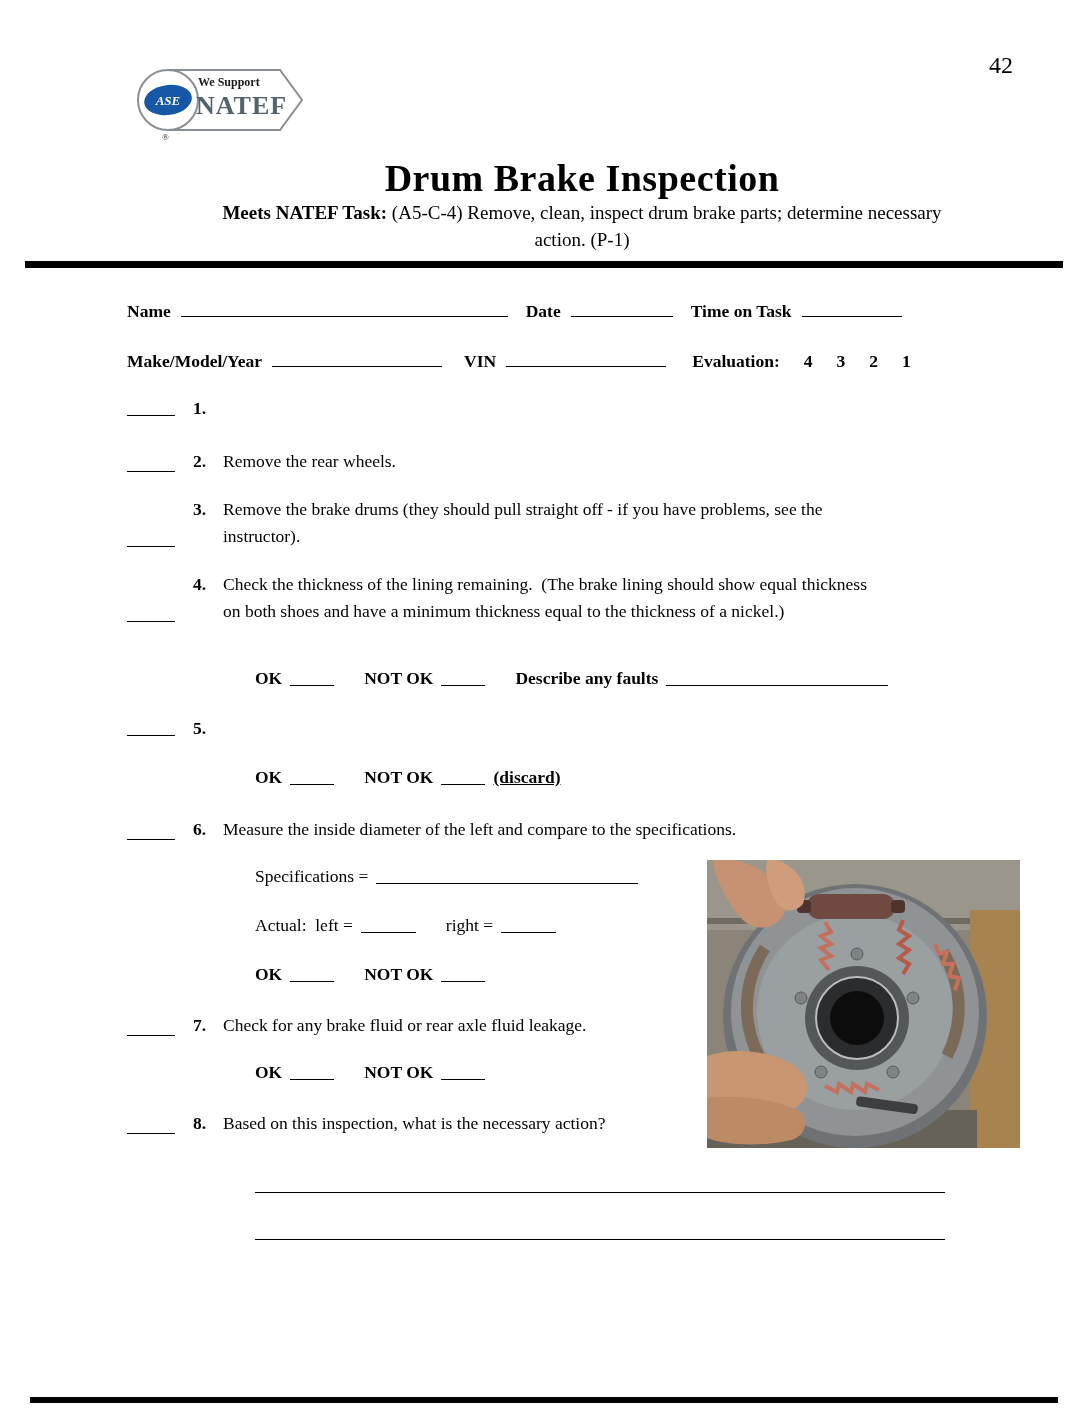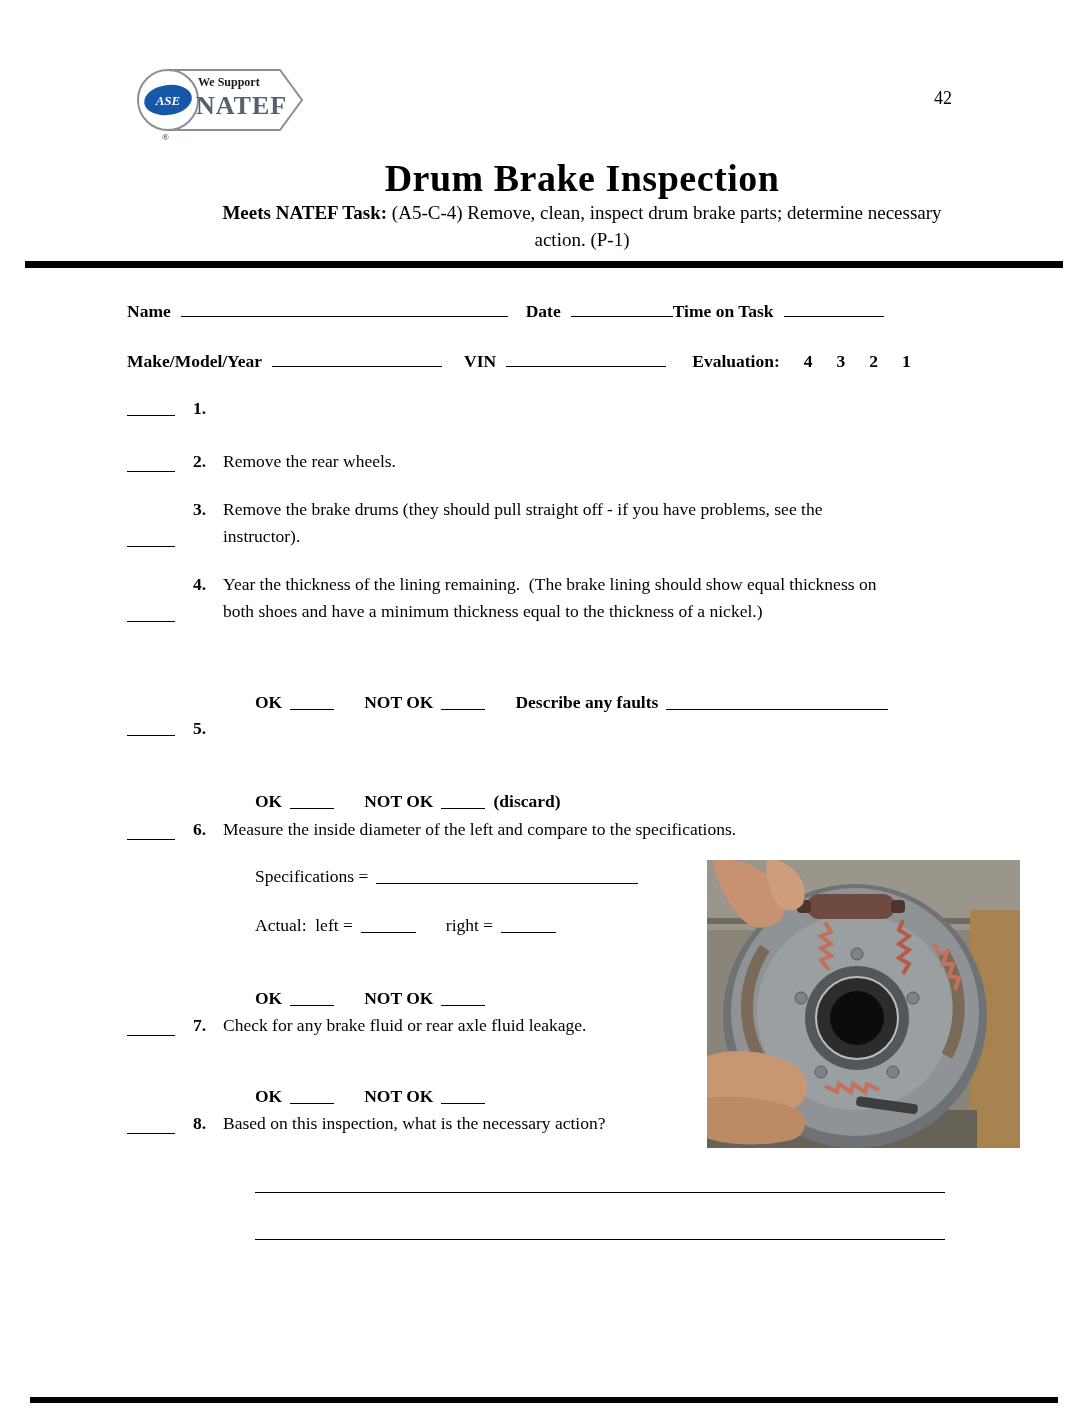--- a/index.html
+++ b/index.html
@@ -4,39 +4,39 @@
 <style>
   html,body{margin:0;padding:0;background:#ffffff;}
   body{
     width:1088px;height:1408px;position:relative;
     font-family:"Liberation Serif", serif;color:#000;
     font-size:17.5px;
   }
   .abs{position:absolute;}
   .b{font-weight:bold;}
   .center{width:100%;text-align:center;padding-left:38px;}
-  #page-number{left:934px;top:52px;font-size:18px;margin-top:36px;}
+  #page-number{left:989px;top:52px;font-size:24px;}
   #logo{left:130px;top:54px;}
   #doc-title{top:156px;font-size:38px;font-weight:bold;letter-spacing:.5px;}
   #task-line1{top:202px;font-size:19px;}
   #task-line2{top:229px;font-size:19px;}
   #rule{top:261px;left:25px;width:1038px;height:7px;background:#000;}
   .formrow{left:127px;display:flex;align-items:baseline;white-space:pre;}
   #form-row1{top:301px;}
   #form-row2{top:351px;}
   .blank{display:inline-block;border-bottom:1.6px solid #000;height:4px;}
   .step{left:127px;display:flex;align-items:baseline;width:790px;}
   .lead-blank{width:48px;flex:0 0 48px;margin-right:18px;border-bottom:1.6px solid #000;height:4px;align-self:flex-end;margin-bottom:3px;}
   .step-num{font-weight:bold;flex:0 0 30px;}
   .step-text{max-width:655px;white-space:pre-wrap;line-height:27px;}
-  .okrow{left:255px;display:flex;align-items:flex-start;font-weight:bold;white-space:pre;margin-top:24px;}
+  .okrow{left:255px;display:flex;align-items:flex-start;font-weight:bold;white-space:pre;}
   .okrow .blank, .subrow .blank{align-self:flex-end;margin-bottom:3px;}
   .subrow{left:255px;display:flex;align-items:baseline;white-space:pre;}
   .gap28{margin-left:30px;}
-  .gap8{margin-left:8px;}
+  .gap8{margin-left:8px;text-decoration:underline;}
   .ansline{left:255px;width:690px;border-bottom:1.6px solid #000;height:2px;}
   #answer-line1{top:1190px;}
   #answer-line2{top:1237px;}
   #photo{left:707px;top:860px;width:313px;height:288px;}
   #bottom-bar{top:1397px;left:30px;width:1028px;height:6px;background:#000;}
   .evalnum{margin-left:24px;font-weight:bold;}
 </style>
 </head>
 <body>
 
@@ -57,21 +57,21 @@
 <div class="abs center" id="doc-title">Drum Brake Inspection</div>
 <div class="abs center" id="task-line1"><span class="b">Meets NATEF Task:</span><span style="white-space:pre;"> (A5-C-4) Remove, clean, inspect drum brake parts; determine necessary</span></div>
 <div class="abs center" id="task-line2">action. (P-1)</div>
 <div class="abs" id="rule"></div>
 
 <div class="abs formrow" id="form-row1">
   <span class="b">Name</span>
   <span class="blank" style="width:327px;margin-left:10px;"></span>
   <span class="b" style="margin-left:18px;">Date</span>
   <span class="blank" style="width:102px;margin-left:10px;"></span>
-  <span class="b" style="">Time on Task</span>
+  <span class="b" style="margin-left:18px;">Time on Task</span>
   <span class="blank" style="width:100px;margin-left:10px;"></span>
 </div>
 
 <div class="abs formrow" id="form-row2">
   <span class="b">Make/Model/Year</span>
   <span class="blank" style="width:170px;margin-left:10px;"></span>
   <span class="b" style="margin-left:22px;">VIN</span>
   <span class="blank" style="width:160px;margin-left:10px;"></span>
   <span class="b" style="margin-left:26px;">Evaluation:</span>
   <span class="evalnum">4</span>
@@ -93,21 +93,21 @@
 
 <div class="abs step" style="top:496px;">
   <span class="lead-blank"></span>
   <span class="step-num">3.</span>
   <span class="step-text">Remove the brake drums (they should pull straight off - if you have problems, see the instructor).</span>
 </div>
 
 <div class="abs step" style="top:571px;">
   <span class="lead-blank"></span>
   <span class="step-num">4.</span>
-  <span class="step-text">Year the thickness of the lining remaining.  (The brake lining should show equal thickness on both shoes and have a minimum thickness equal to the thickness of a nickel.)</span>
+  <span class="step-text">Check the thickness of the lining remaining.  (The brake lining should show equal thickness on both shoes and have a minimum thickness equal to the thickness of a nickel.)</span>
 </div>
 
 <div class="abs okrow" style="top:668px;">
   <span>OK</span>
   <span class="blank" style="width:44px;margin-left:8px;"></span>
   <span class="gap28">NOT OK</span>
   <span class="blank" style="width:44px;margin-left:8px;"></span>
   <span class="gap28">Describe any faults</span>
   <span class="blank" style="width:222px;margin-left:8px;"></span>
 </div>

